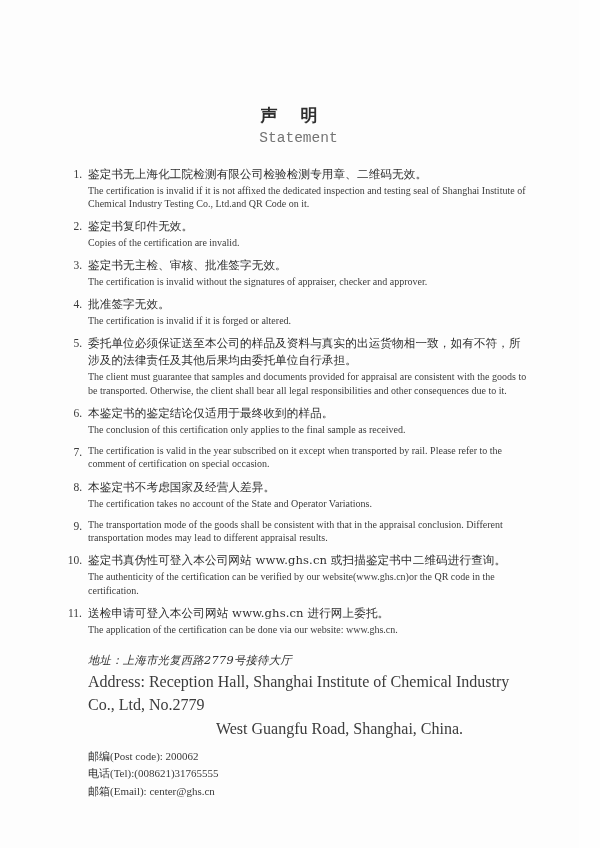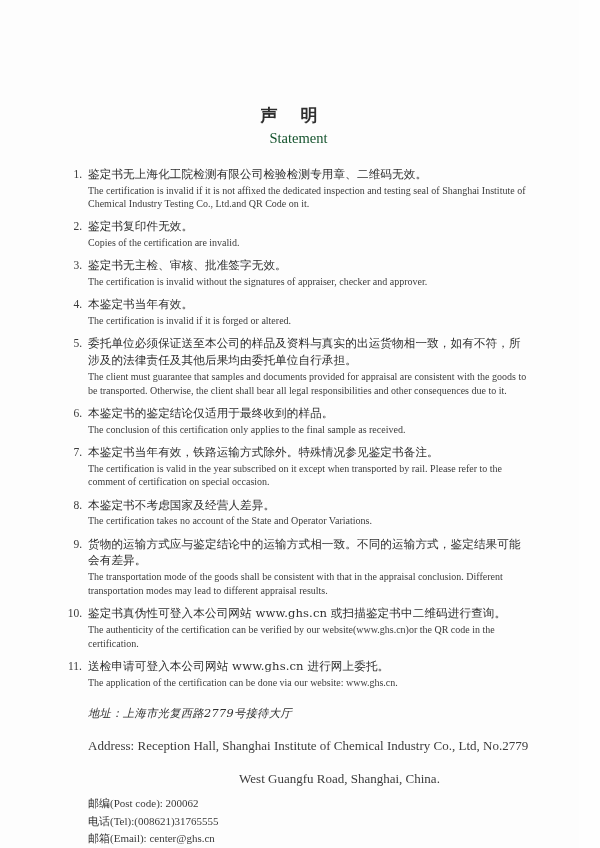--- a/index.html
+++ b/index.html
@@ -34,24 +34,24 @@
     font-size: 17px;
     font-weight: bold;
     letter-spacing: 1px;
     color: #2e2e2e;
     line-height: 1.35;
     font-family: "DejaVu Serif", "Liberation Serif", serif;
   }
   .title-cn .gap { display: inline-block; width: 22px; }
   .title-en {
     font-size: 14.5px;
-    color: #14532d;
+    color: #737373;
     line-height: 1.5;
     margin-top: 1px;
-    font-family: Liberation Serif, serif;
+    font-family: Liberation Mono, monospace;
     padding-left: 18px;
   }
 
   
   .clauses {
     margin-top: 16px;
     padding-left: 58px;
     padding-right: 48px;
   }
   .clause {
@@ -96,24 +96,24 @@
   }
   .contact .addr-cn {
     font-size: 11.3px;
     font-style: italic;
     color: #2f2f2f;
     font-family: "DejaVu Serif", "Liberation Serif", serif;
     line-height: 1.5;
     letter-spacing: 0.3px;
   }
   .contact .addr-en {
-    font-size: 13px;
+    font-size: 16px;
     line-height: 1.42;
     color: #3c3c3c;
-    margin-top: 14px;
+    margin-top: 1px;
   }
   .contact .addr-en-2 {
     padding-left: 52px;
     text-align: center;
   }
   .contact-lines {
     margin-top: 7px;
   }
   .contact-line {
     font-size: 11px;
@@ -150,51 +150,49 @@
     </div>
 
     <div class="clause">
       <span class="num">3.</span>
       <div class="cn">鉴定书无主检、审核、批准签字无效。</div>
       <div class="en">The certification is invalid without the signatures of appraiser, checker  and  approver.</div>
     </div>
 
     <div class="clause">
       <span class="num">4.</span>
-      <div class="cn">本鉴定书当年有效。</div>
+      <div class="cn">批准签字无效。</div>
       <div class="en">The certification is invalid if it is forged or altered.</div>
     </div>
 
     <div class="clause">
       <span class="num">5.</span>
       <div class="cn">委托单位必须保证送至本公司的样品及资料与真实的出运货物相一致，如有不符，所涉及的法律责任及其他后果均由委托单位自行承担。</div>
       <div class="en">The client must guarantee that samples and documents provided for appraisal  are  consistent with the goods to be transported. Otherwise, the client shall bear all legal responsibilities and other consequences due to it.</div>
     </div>
 
     <div class="clause">
       <span class="num">6.</span>
       <div class="cn">本鉴定书的鉴定结论仅适用于最终收到的样品。</div>
       <div class="en">The conclusion of  this certification only applies to the final sample as received.</div>
     </div>
 
     <div class="clause">
       <span class="num">7.</span>
-      <div class="cn">本鉴定书当年有效，铁路运输方式除外。特殊情况参见鉴定书备注。</div>
       <div class="en">The certification is valid in the year subscribed on it except when transported by rail. Please  refer to the comment of certification on special occasion.</div>
     </div>
 
     <div class="clause">
       <span class="num">8.</span>
       <div class="cn">本鉴定书不考虑国家及经营人差异。</div>
       <div class="en">The certification takes no account of the State and Operator Variations.</div>
     </div>
 
     <div class="clause">
       <span class="num">9.</span>
-      <div class="cn">货物的运输方式应与鉴定结论中的运输方式相一致。不同的运输方式，鉴定结果可能会有差异。</div>
       <div class="en">The transportation mode of the goods shall be consistent with that in the appraisal conclusion. Different transportation modes may lead to different appraisal results.</div>
     </div>
 
     <div class="clause wide">
       <span class="num">10.</span>
       <div class="cn">鉴定书真伪性可登入本公司网站 www.ghs.cn 或扫描鉴定书中二维码进行查询。</div>
       <div class="en">The authenticity of the certification can be verified by our website(www.ghs.cn)or the QR code in the certification.</div>
     </div>
 
     <div class="clause wide">

